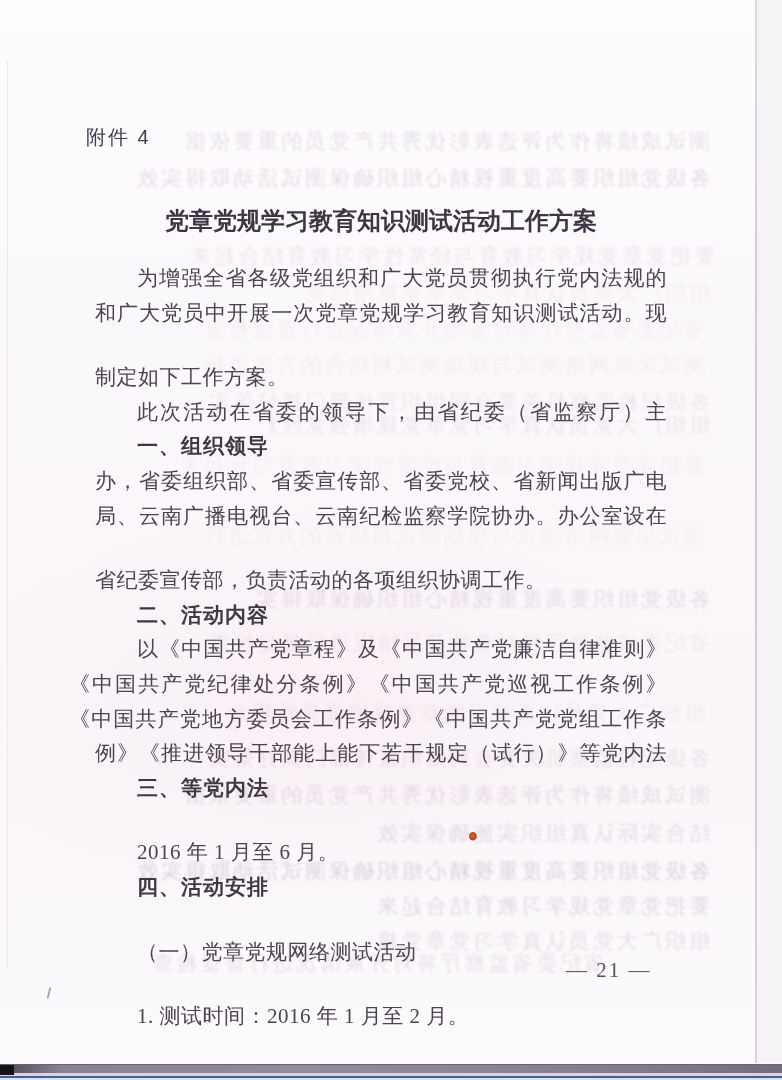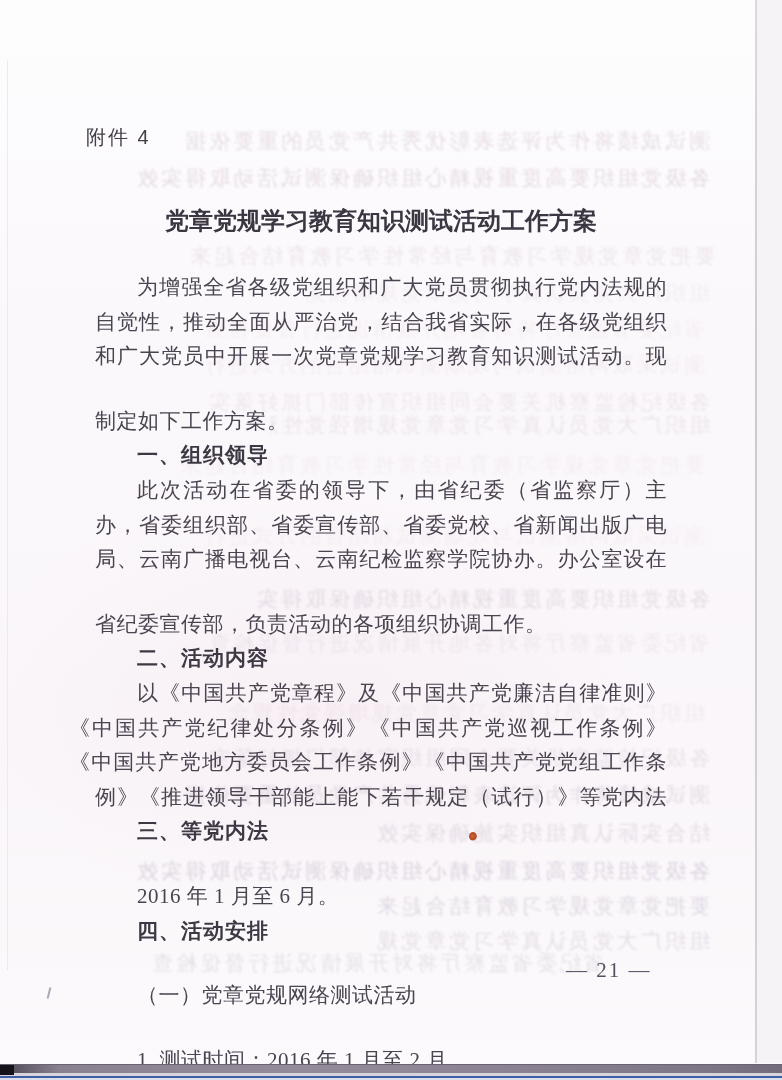--- a/index.html
+++ b/index.html
@@ -20,21 +20,21 @@
   
   .attachment{
     position:absolute;left:86px;top:124px;font-size:20px;color:#443e49;
     font-family:"Liberation Sans","DejaVu Sans",sans-serif;letter-spacing:2px;
   }
   .doc-title{
     position:absolute;left:81px;top:204px;width:600px;text-align:center;
     font-size:24px;line-height:34px;font-weight:bold;color:#3b3641;
     font-family:"Liberation Sans","DejaVu Sans",sans-serif;
   }
-  .content{position:absolute;left:95px;top:270px;width:572px;}
+  .content{position:absolute;left:95px;top:261px;width:572px;}
   .tline{height:34.6px;line-height:34.6px;font-size:21px;color:#4a4450;letter-spacing:.5px;}
   .tline.j{text-align:justify;text-align-last:justify;}
   .tline.l{text-align:left;margin-top:30px;}
   .tline.ind{text-indent:42px;}
   .tline.hang{margin-left:-26px;width:598px;}
   .tline.h{
     font-family:"Liberation Sans","DejaVu Sans",sans-serif;font-weight:bold;
     color:#3d3843;letter-spacing:1px;
   }
   .page-number{
@@ -83,25 +83,24 @@
       <div class="bleed-line" style="left: 330px; top: 928px; width: 380px; opacity: 0.3; color: rgb(173, 162, 182);">组织广大党员认真学习党章党规</div>
       <div class="bleed-line" style="left: 85px; top: 950px; width: 520px; opacity: 0.28; color: rgb(176, 166, 186);">省纪委省监察厅将对开展情况进行督促检查</div>
     </div>
 
   <div class="attachment">附件 4</div>
 
   <div class="doc-title">党章党规学习教育知识测试活动工作方案</div>
 
   <div class="content">
       <div class="tline j ind">为增强全省各级党组织和广大党员贯彻执行党内法规的</div>
-      <div class="tline j">自觉性，推动全面从严治党，结合我省实际，在各级党组织</div>
       <div class="tline j">和广大党员中开展一次党章党规学习教育知识测试活动。现</div>
       <div class="tline l">制定如下工作方案。</div>
+      <div class="tline j ind">此次活动在省委的领导下，由省纪委（省监察厅）主</div>
       <div class="tline h ind">一、组织领导</div>
-      <div class="tline j ind">此次活动在省委的领导下，由省纪委（省监察厅）主</div>
       <div class="tline j">办，省委组织部、省委宣传部、省委党校、省新闻出版广电</div>
       <div class="tline j">局、云南广播电视台、云南纪检监察学院协办。办公室设在</div>
       <div class="tline l">省纪委宣传部，负责活动的各项组织协调工作。</div>
       <div class="tline h ind">二、活动内容</div>
       <div class="tline j ind">以《中国共产党章程》及《中国共产党廉洁自律准则》</div>
       <div class="tline j hang">《中国共产党纪律处分条例》《中国共产党巡视工作条例》</div>
       <div class="tline j hang">《中国共产党地方委员会工作条例》《中国共产党党组工作条</div>
       <div class="tline j">例》《推进领导干部能上能下若干规定（试行）》等党内法</div>
       <div class="tline h ind">三、等党内法</div>
       <div class="tline l ind">2016 年 1 月至 6 月。</div>

